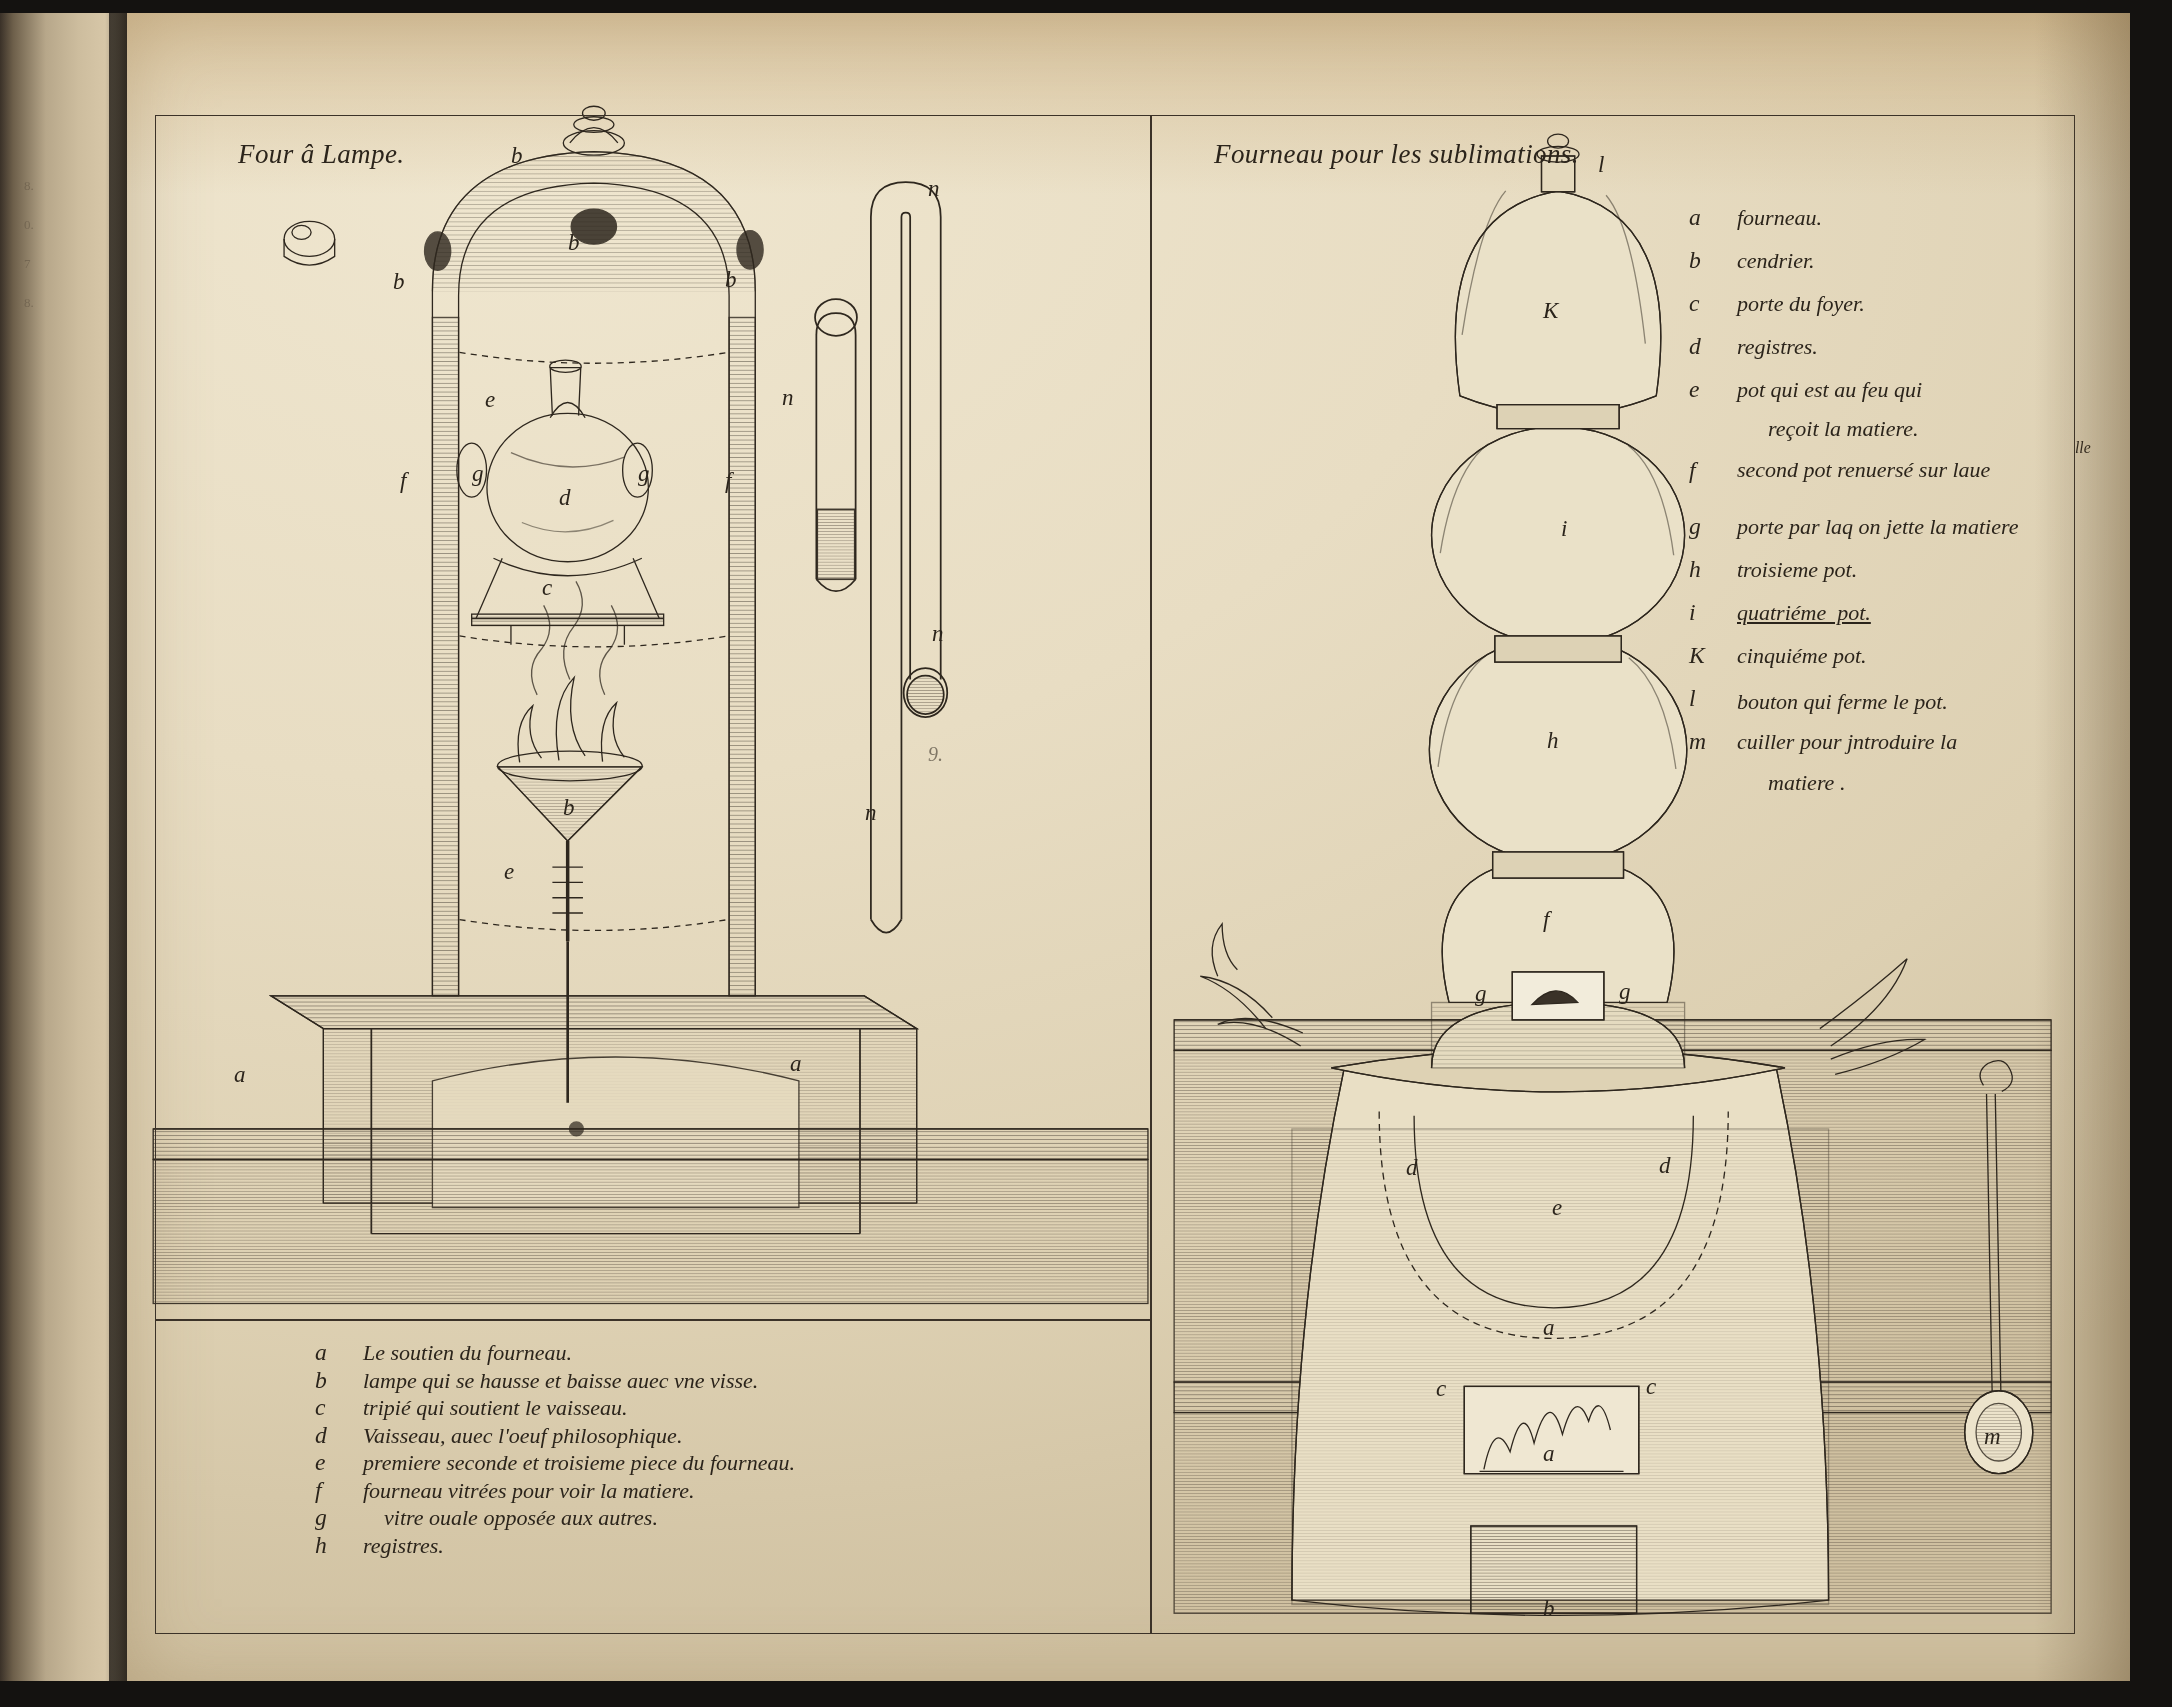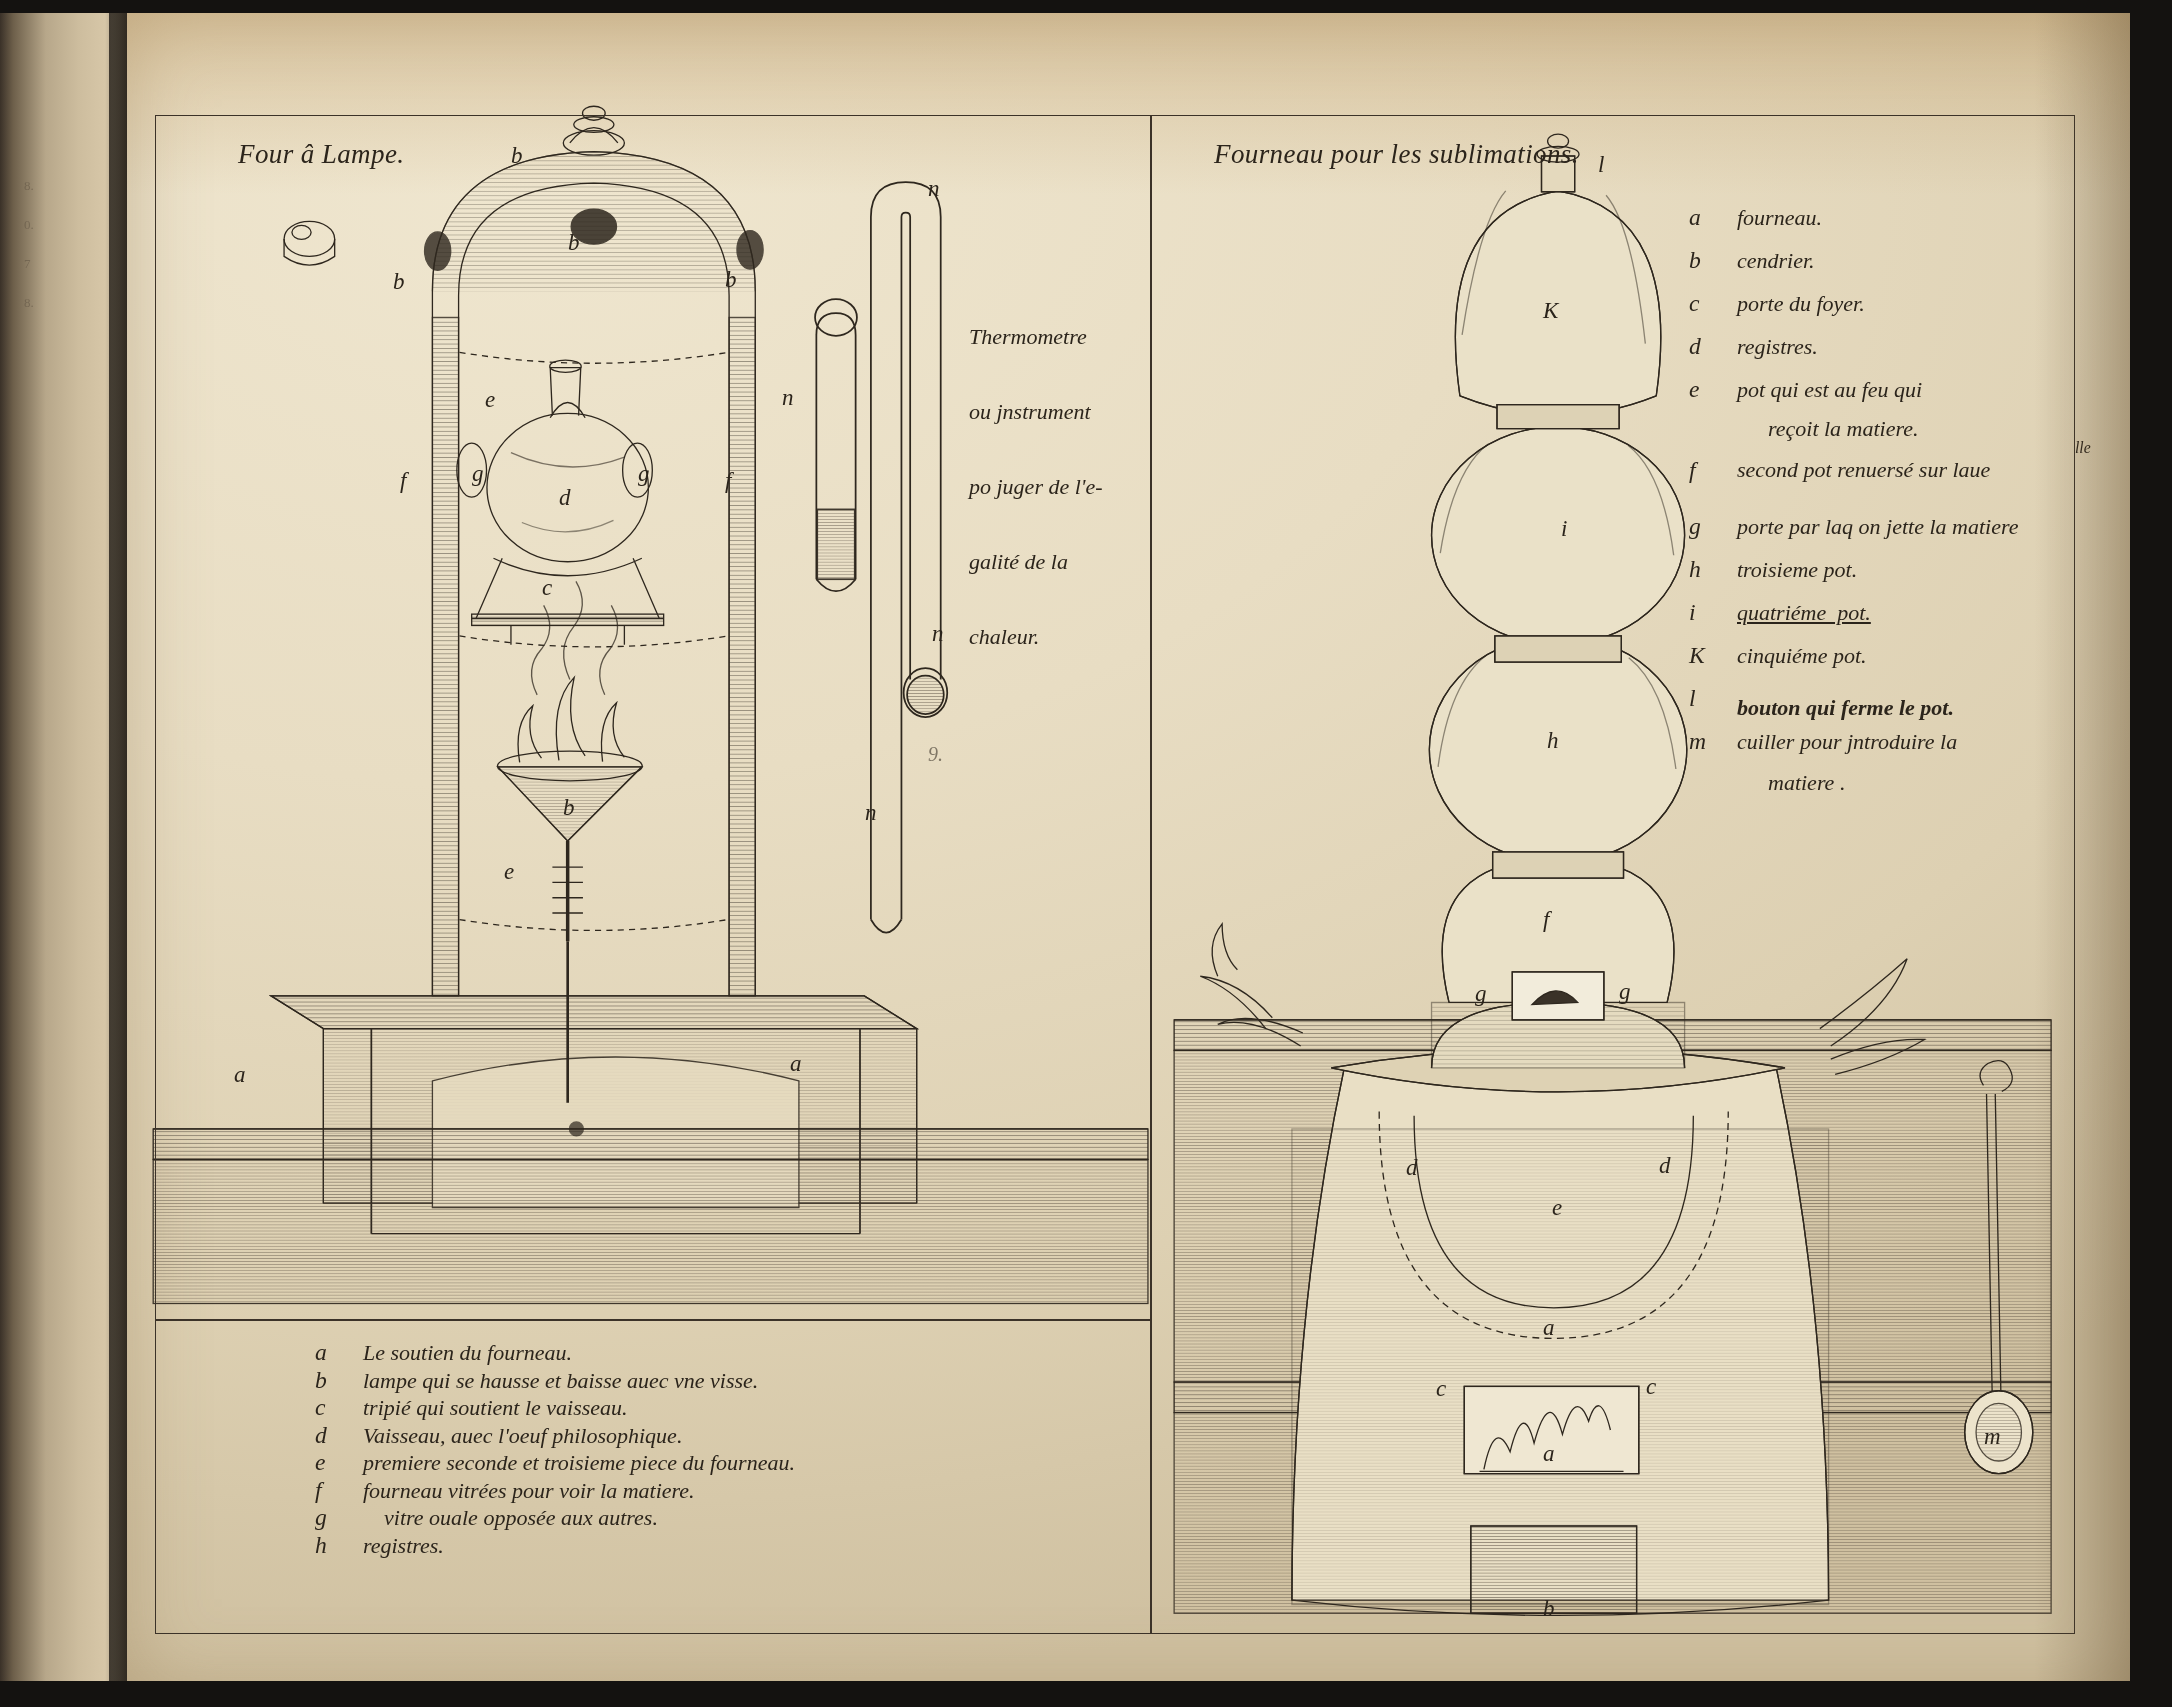--- a/index.html
+++ b/index.html
@@ -362,27 +362,20 @@
       </g>
     </svg>
 
     <div class="plate-frame"></div>
     <div class="plate-divider"></div>
     <div class="left-caption-rule"></div>
 
     <div class="eng title" style="left:111px; top:127px;">Four â Lampe.</div>
     <div class="eng title" style="left:1087px; top:127px;">Fourneau pour les sublimations.</div>
 
-    <div class="eng" style="left:842px; top:262px; font-size:22px; line-height:25px;">
-      <div>Thermometre</div>
-      <div>ou jnstrument</div>
-      <div>po juger de l'e-</div>
-      <div>galité de la</div>
-      <div>chaleur.</div>
-    </div>
 
     <div class="eng" style="left:801px; top:731px; font-size:20px; opacity:.55;">9.</div>
 
     <div class="eng lbl" style="left:384px;  top:131px;">b</div>
     <div class="eng lbl" style="left:441px; top:218px;">b</div>
     <div class="eng lbl" style="left:266px;  top:257px;">b</div>
     <div class="eng lbl" style="left:598px; top:255px;">b</div>
     <div class="eng lbl" style="left:358px;  top:375px;">e</div>
     <div class="eng lbl" style="left:273px;  top:456px;">f</div>
     <div class="eng lbl" style="left:345px;  top:449px;">g</div>
@@ -491,21 +484,21 @@
       <div style="position:relative; height:43px;">
         <span class="eng keyletter" style="left:0; top:0;">i</span>
         <span class="eng cap" style="left:48px; top:0.9px;text-decoration:underline;">quatriéme  pot.</span>
       </div>
       <div style="position:relative; height:43px;">
         <span class="eng keyletter" style="left:0; top:0;">K</span>
         <span class="eng cap" style="left:48px; top:0.9px;">cinquiéme pot.</span>
       </div>
       <div style="position:relative; height:43px;">
         <span class="eng keyletter" style="left:0; top:0;">l</span>
-        <span class="eng cap" style="left:48px; top:10px;font-weight:bold;">bouton qui ferme le pot.</span>
+        <span class="eng cap" style="left:48px; top:4px;">bouton qui ferme le pot.</span>
       </div>
       <div style="position:relative; height:81px;">
         <span class="eng keyletter" style="left:0; top:0;">m</span>
         <span class="eng cap" style="left:48px; top:0.9px;">cuiller pour jntroduire la</span>
         <span class="eng cap" style="left:79px; top:42px;">matiere .</span>
       </div>
     </div>
 
   </div>
 

